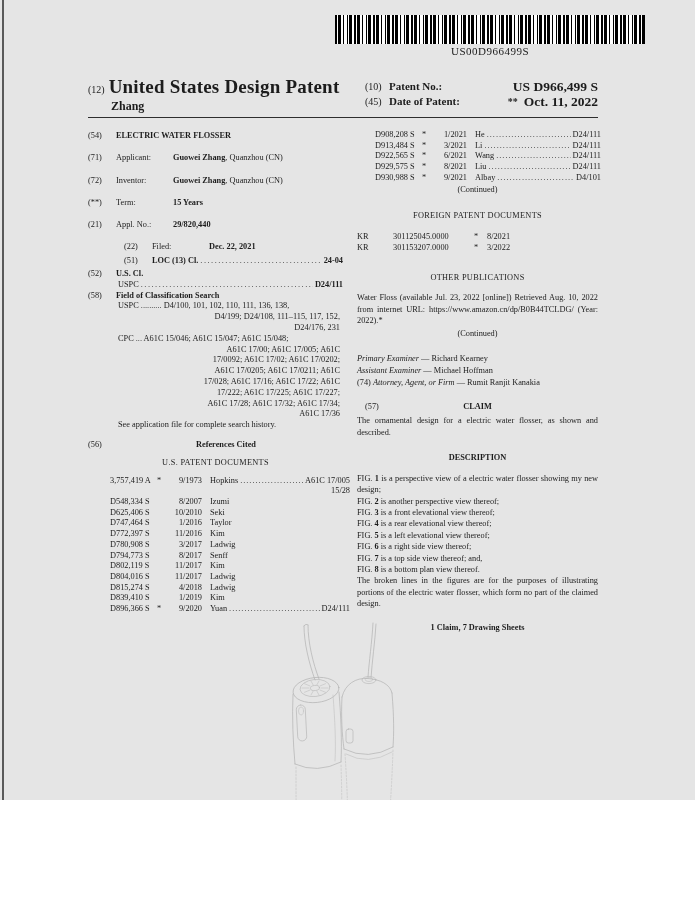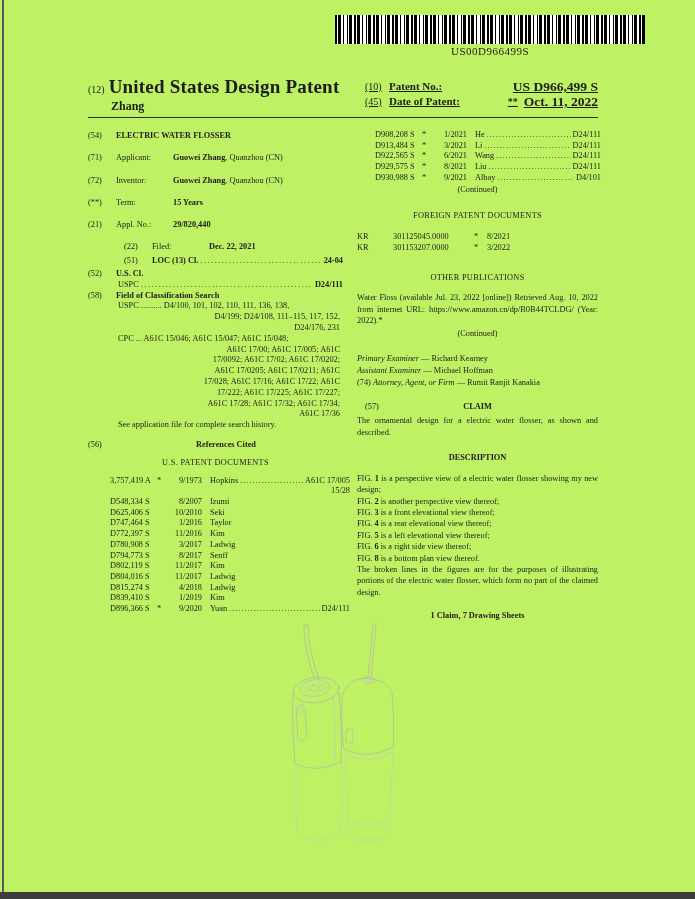--- a/index.html
+++ b/index.html
@@ -1,35 +1,35 @@
 <!DOCTYPE html>
 <html><head>
 <meta charset="utf-8">
 <style>
   html,body{margin:0;padding:0;background:#fff;}
-  .page{position:relative;width:695px;height:899px;background:#bef264;overflow:hidden;
+  .page{position:relative;width:695px;height:800px;background:#e5e5e5;overflow:hidden;
         font-family:"Liberation Serif",serif;color:#1c1c1c;}
   .edge-left{position:absolute;left:2px;top:0;width:2px;height:899px;background:#5a5a5a;}
   .edge-bottom{position:absolute;left:0;top:892px;width:695px;height:7px;background:#3d3d3d;}
 
   
   .barcode-wrap{position:absolute;left:335px;top:15px;width:310px;text-align:center;}
   .barcode{height:29px;width:310px;
     background:repeating-linear-gradient(90deg,#000 0px,#000 2px,#fff 2px,#fff 3px,#000 3px,#000 6px,
       #fff 6px,#fff 8px,#000 8px,#000 9px,#fff 9px,#fff 12px,#000 12px,#000 13px,#fff 13px,#fff 14px,
       #000 14px,#000 17px,#fff 17px,#fff 19px);}
   .barcode-text{font-size:11px;letter-spacing:.5px;margin-top:1px;}
 
   
   .hdr-left{position:absolute;left:88px;top:76px;}
   .hdr-num{font-size:10px;}
   .hdr-title{font-size:19px;font-weight:bold;letter-spacing:.2px;}
   .hdr-surname{font-size:12px;font-weight:bold;margin-left:23px;margin-top:1px;}
   .hdr-right{position:absolute;left:365px;top:79px;width:233px;}
-  .hdr-row{display:flex;align-items:flex-end;line-height:15px;text-decoration:underline;}
+  .hdr-row{display:flex;align-items:flex-end;line-height:15px;}
   .hdr-row .hdr-num{width:20px;}
   .hdr-label{font-size:11px;font-weight:bold;}
   .hdr-fill{flex:1;}
   .hdr-val{font-size:13.5px;font-weight:bold;}
   .hdr-stars{font-size:10px;font-weight:bold;margin-right:6px;}
   .hdr-rule{position:absolute;left:88px;top:117px;width:510px;height:1px;background:#2e2e2e;}
 
   
   .col{position:absolute;font-size:8.3px;line-height:10.8px;}
   .col-left{left:88px;top:131px;width:255px;}
@@ -416,20 +416,23 @@
         </div>
 
         <div class="desc-line">
           <span>FIG.</span><span> </span><span class="b">5</span><span> </span><span>is a left elevational view thereof;</span>
         </div>
 
         <div class="desc-line">
           <span>FIG.</span><span> </span><span class="b">6</span><span> </span><span>is a right side view thereof;</span>
         </div>
 
+        <div class="desc-line">
+          <span>FIG.</span><span> </span><span class="b">7</span><span> </span><span>is a top side view thereof; and,</span>
+        </div>
 
         <div class="desc-line">
           <span>FIG.</span><span> </span><span class="b">8</span><span> </span><span>is a bottom plan view thereof.</span>
         </div>
 
         <div class="desc-line">
           <span></span><span> </span><span class="b"></span><span> </span><span>The broken lines in the figures are for the purposes of illustrating portions of the electric water flosser, which form no part of the claimed design.</span>
         </div>
       </div>
     <div class="sheets">1 Claim, 7 Drawing Sheets</div>

